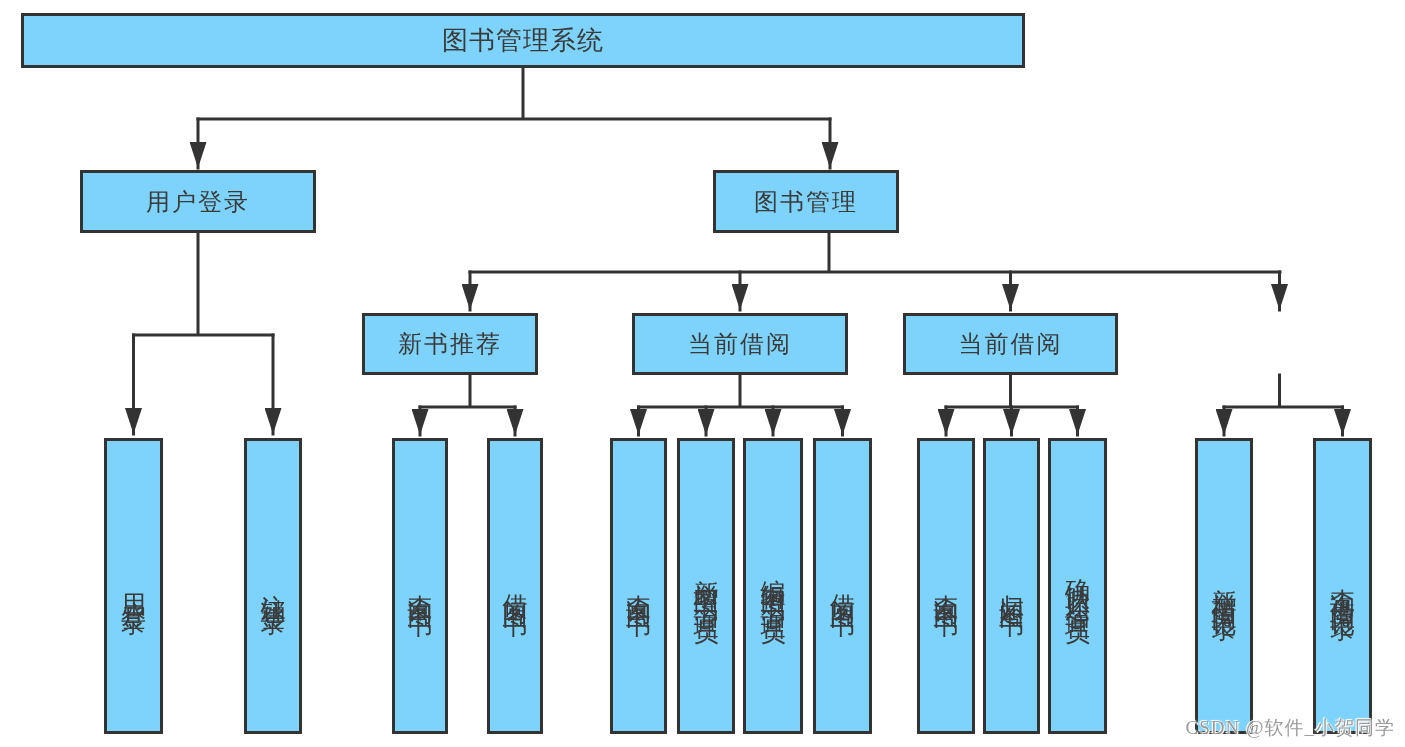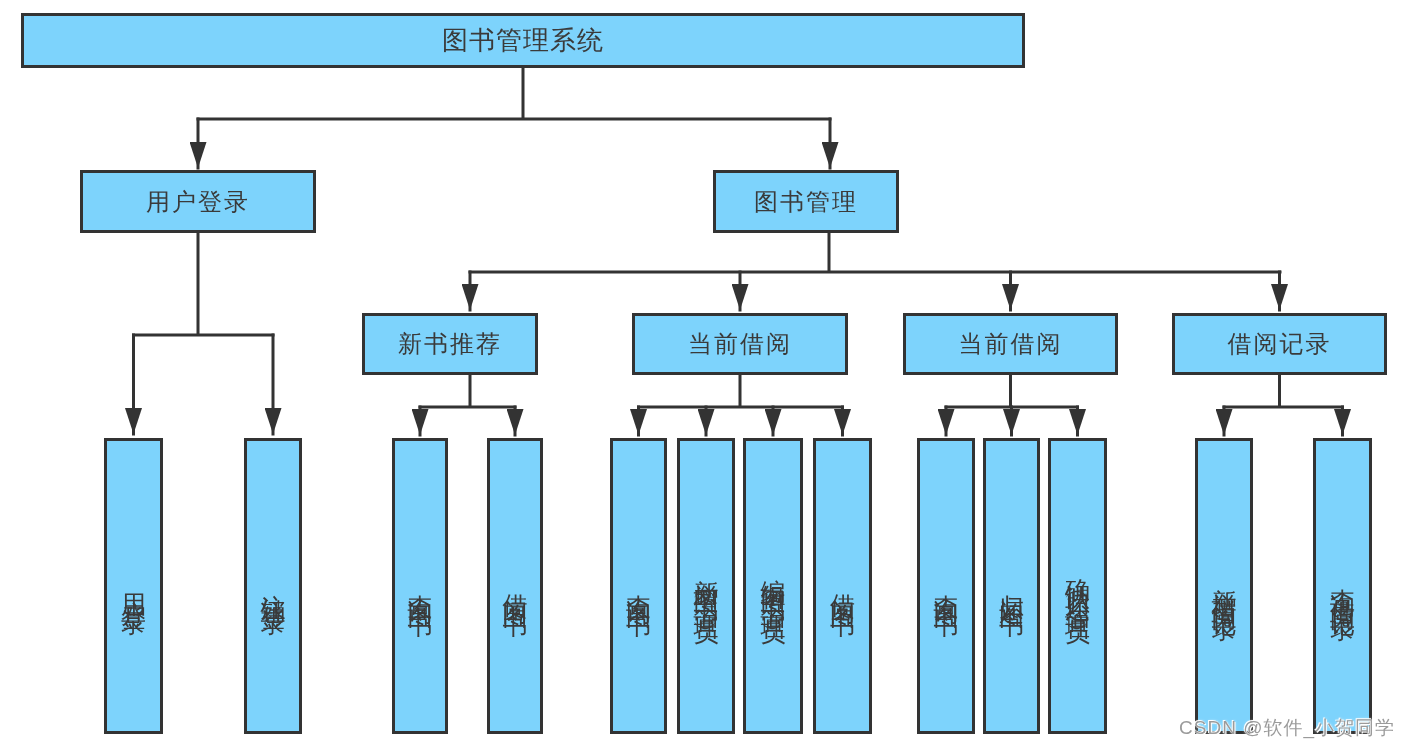--- a/index.html
+++ b/index.html
@@ -36,20 +36,21 @@
   }
   #watermark{
     position:absolute;
     right:10px;
     bottom:6px;
     font-size:19px;
     letter-spacing:1px;
     color:#9b9b9b;
     text-shadow:0 0 3px #ffffff,1px 1px 0 #ffffff,-1px -1px 0 #ffffff;
     white-space:nowrap;
+    font-family:Liberation Serif, serif;
   }
 </style>
 </head>
 <body>
 
 <div id="canvas">
 
   <svg id="connectors" width="1405" height="747" viewBox="0 0 1405 747">
     <defs>
       <marker id="arrow" markerUnits="userSpaceOnUse" markerWidth="26" markerHeight="17" refX="26" refY="8.5" orient="auto">
@@ -106,23 +107,20 @@
 
   <div class="box hbox" style="left:362px;top:313px;width:176px;height:62px">
     <span>新书推荐</span>
   </div>
   <div class="box hbox" style="left:632px;top:313px;width:216px;height:62px">
     <span>当前借阅</span>
   </div>
   <div class="box hbox" style="left:903px;top:313px;width:215px;height:62px">
     <span>当前借阅</span>
   </div>
-  <div class="box hbox" style="left:1172px;top:313px;width:215px;height:62px">
-    <span>借阅记录</span>
-  </div>
 
   <div class="box vbox" style="left:104px;top:438px;width:59px;height:296px">
     <span>用户登录</span>
   </div>
   <div class="box vbox" style="left:244px;top:438px;width:58px;height:296px">
     <span>注销登录</span>
   </div>
 
   <div class="box vbox" style="left:392px;top:438px;width:56px;height:296px">
     <span>查询图书</span>

